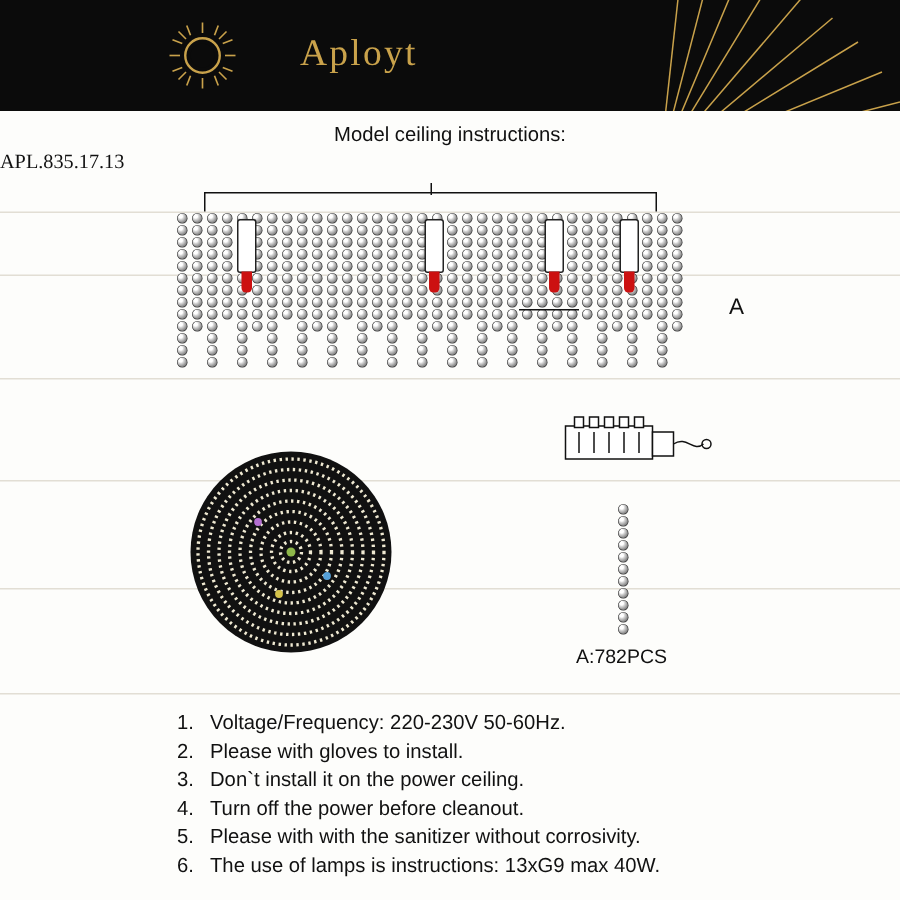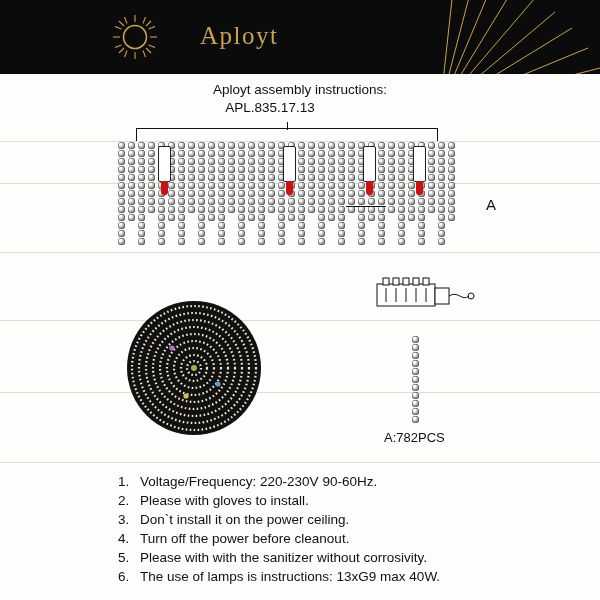--- a/index.html
+++ b/index.html
@@ -51,23 +51,23 @@
   .title {
     position: absolute;
     top: 82px; left: 0; width: 600px;
     text-align: center;
     font-size: 13.5px;
     color: #111;
   }
   .model-code {
     position: absolute;
     top: 100px; left: 0; width: 540px;
-    text-align: center;
     font-size: 13.5px;
     color: #111;
+    font-family: Liberation Serif, serif;
   }
   
   .guide {
     position: absolute;
     left: 0; width: 600px;
     height: 1px;
     background: #e2ded4;
   }
   
   .panel-wrap {
@@ -211,21 +211,21 @@
         <line x1="20" y1="145" x2="115" y2="34"></line>
         <line x1="20" y1="145" x2="135" y2="48"></line>
         <line x1="20" y1="145" x2="152" y2="64"></line>
         <line x1="20" y1="145" x2="168" y2="84"></line>
         <line x1="20" y1="145" x2="180" y2="104"></line>
         <line x1="20" y1="145" x2="188" y2="124"></line>
       </g>
     </svg>
   </div>
 
-  <div class="title">Aployt assembly instructions:</div>
+  <div class="title">Model ceiling instructions:</div>
   <div class="model-code">APL.835.17.13</div>
 
   <div class="guide" style="top:141px"></div>
   <div class="guide" style="top:183px"></div>
   <div class="guide" style="top:252px"></div>
   <div class="guide" style="top:320px"></div>
   <div class="guide" style="top:392px"></div>
   <div class="guide" style="top:462px"></div>
 
   <div class="panel-wrap">
@@ -742,21 +742,21 @@
       <div class="bead"></div>
       <div class="bead"></div>
       <div class="bead"></div>
       <div class="bead"></div>
     </div>
   <div class="chain-label">A:782PCS</div>
 
   <div class="instructions">
     <div class="ins-row">
       <span class="ins-num">1.</span>
-      <span class="ins-text">Voltage/Frequency: 220-230V 90-60Hz.</span>
+      <span class="ins-text">Voltage/Frequency: 220-230V 50-60Hz.</span>
     </div>
     <div class="ins-row">
       <span class="ins-num">2.</span>
       <span class="ins-text">Please with gloves to install.</span>
     </div>
     <div class="ins-row">
       <span class="ins-num">3.</span>
       <span class="ins-text">Don`t install it on the power ceiling.</span>
     </div>
     <div class="ins-row">

